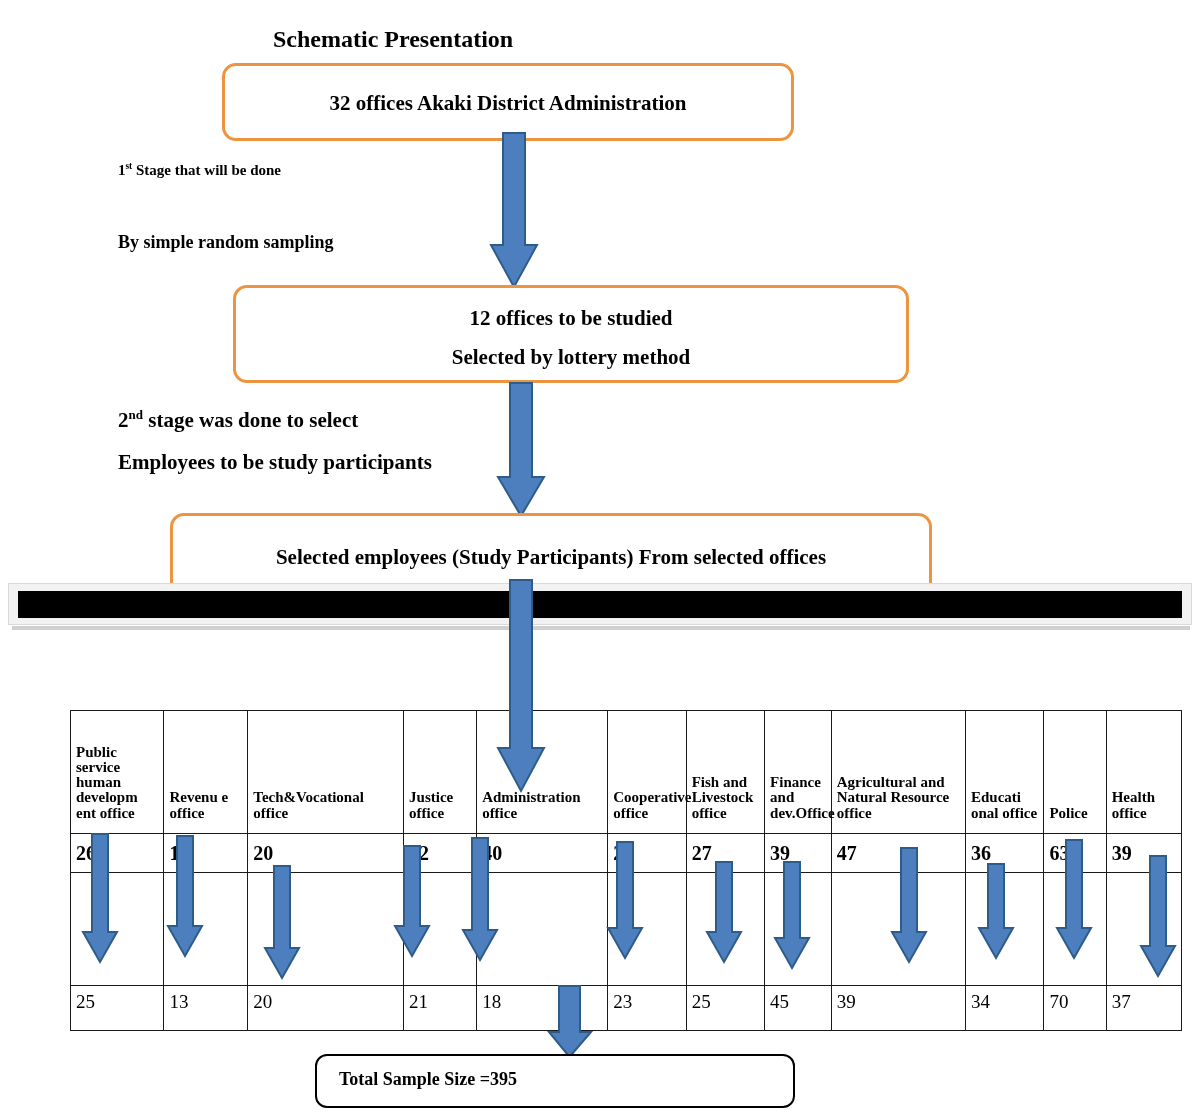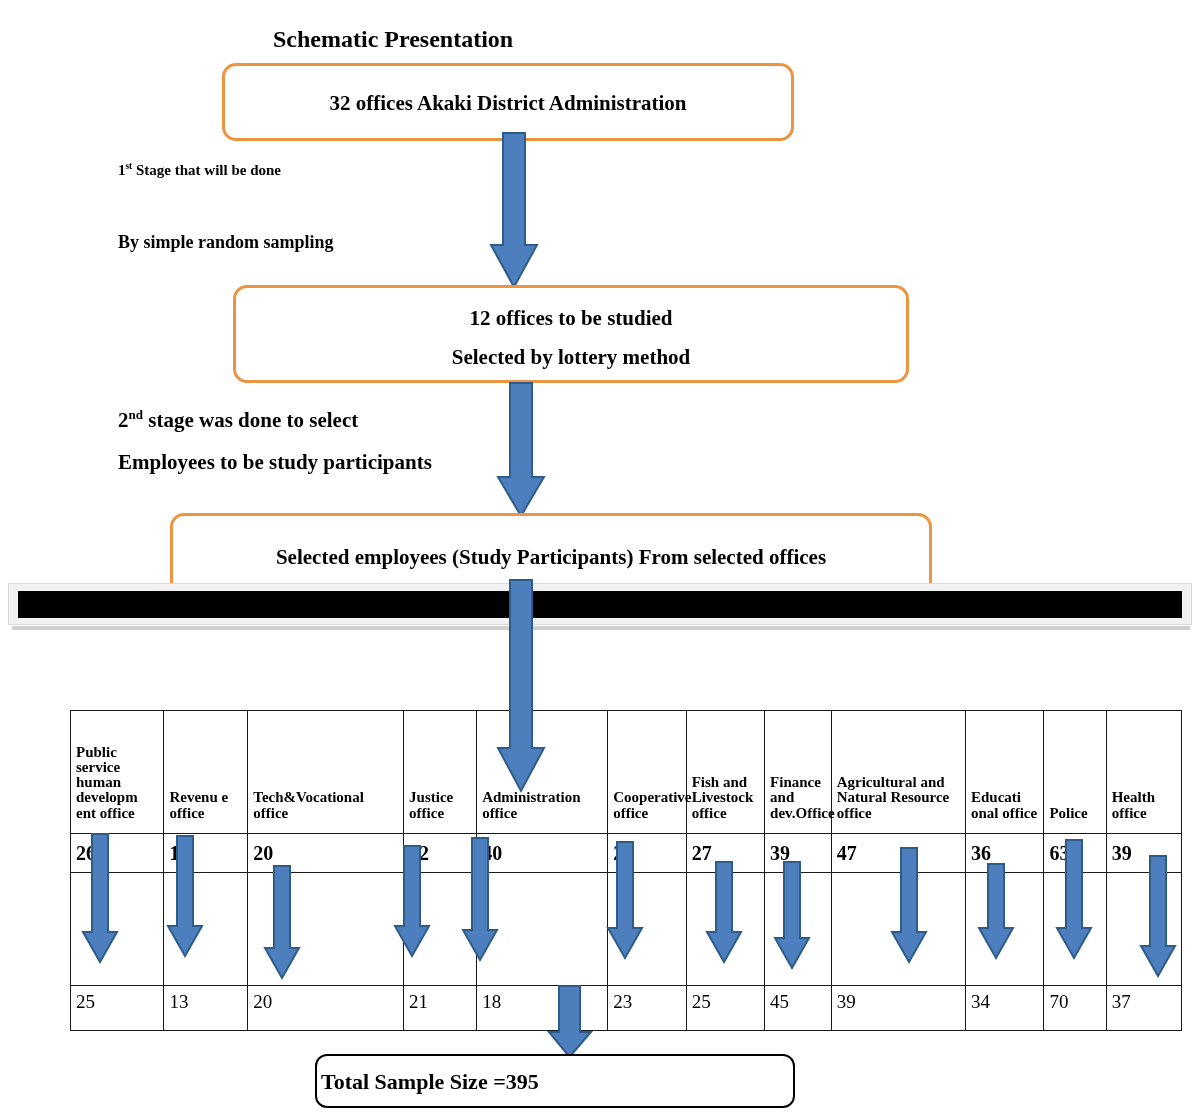--- a/index.html
+++ b/index.html
@@ -67,21 +67,21 @@
   .arrow{position:absolute;}
   .arrow svg{display:block;width:100%;height:100%;overflow:visible;}
 
   
   #totalbox{
     position:absolute;left:315px;top:1054px;width:480px;height:54px;
     border:2px solid #000000;border-radius:12px;background:#fff;
     box-sizing:border-box;
   }
   #totalbox .lbl{
-    position:absolute;left:4px;top:13px;font-size:22px;font-weight:bold;
+    position:absolute;left:22px;top:13px;font-size:18px;font-weight:bold;
   }
 
   
   #matrix{
     position:absolute;left:70px;top:710px;width:1112px;height:280px;
     border-collapse:collapse;
     table-layout:fixed;
   }
   #matrix td{
     border:1px solid #1a1a1a;

